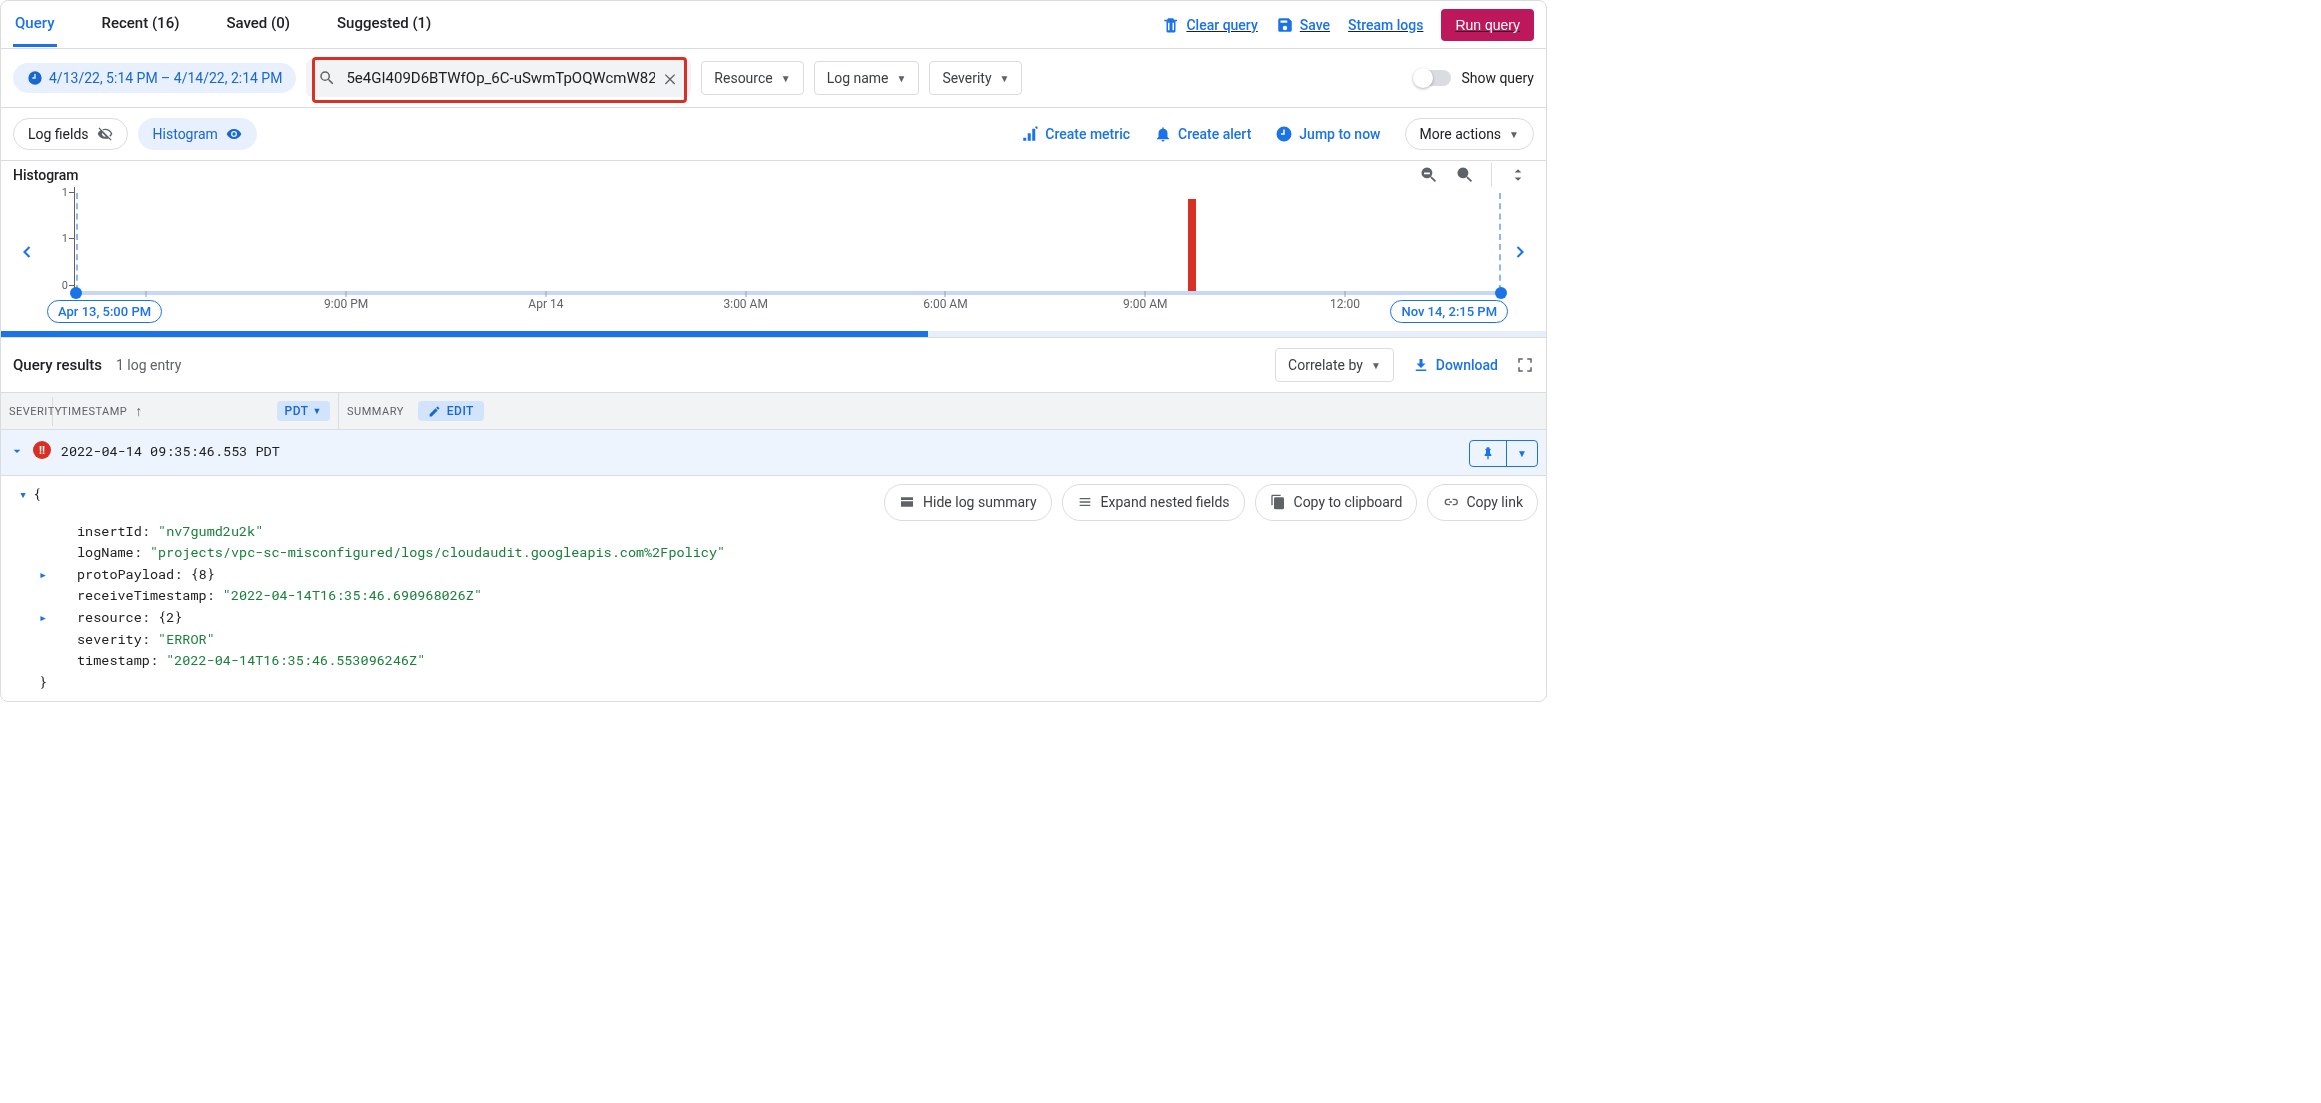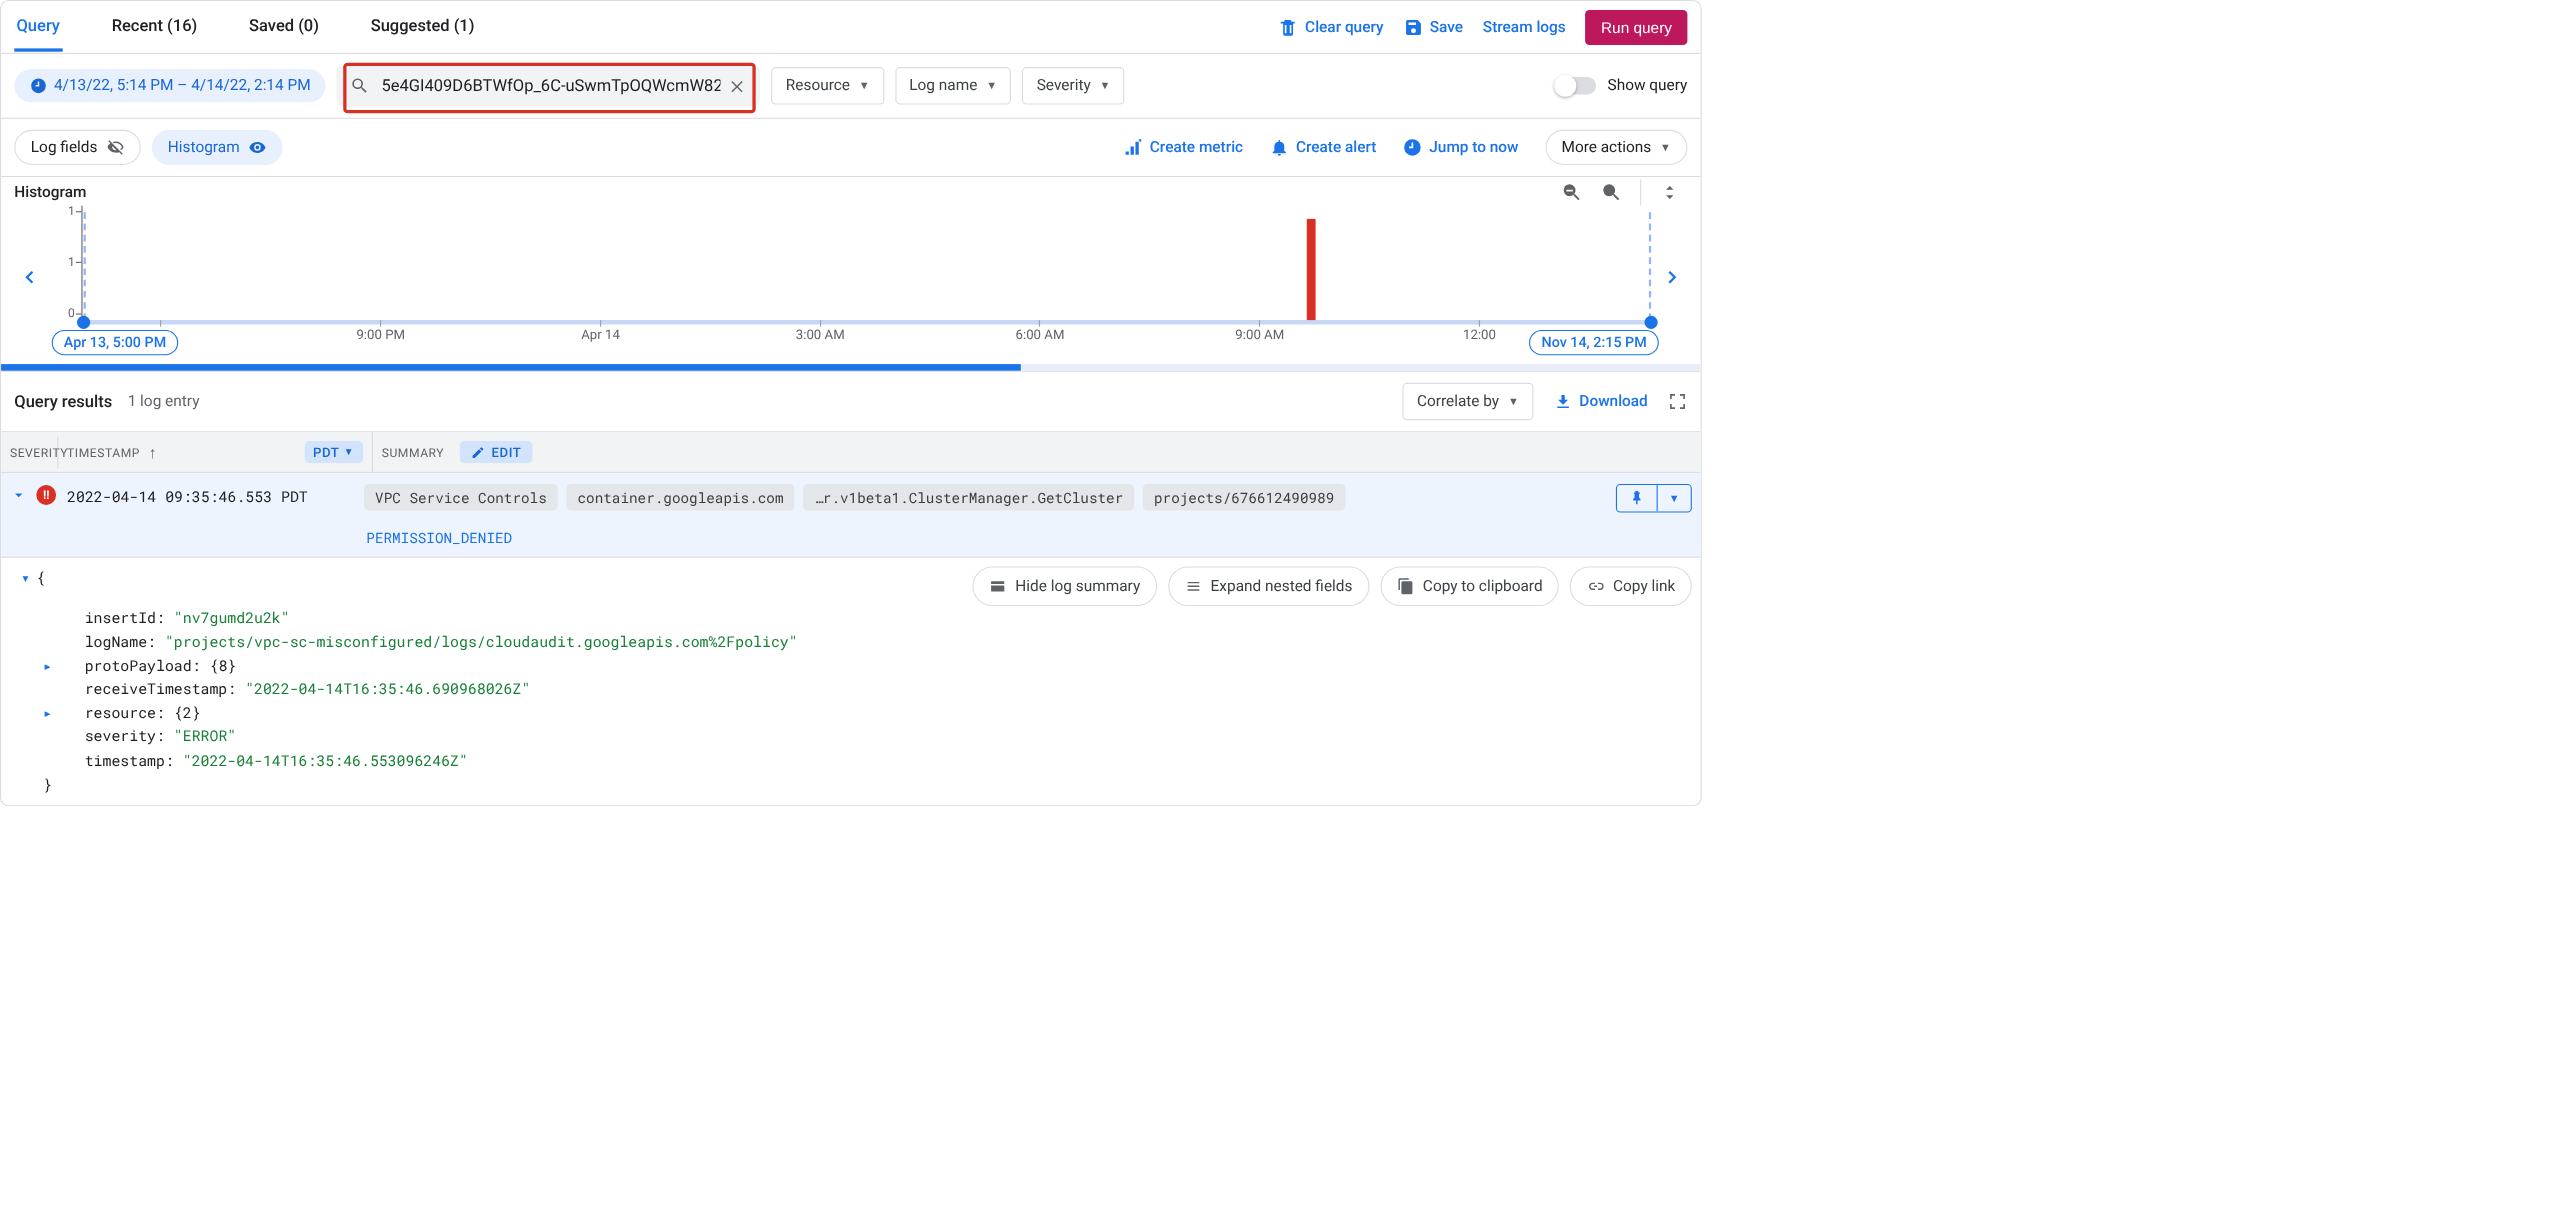--- a/index.html
+++ b/index.html
@@ -4,21 +4,21 @@
 <style>
   * { box-sizing: border-box; margin: 0; padding: 0; }
   body { font-family: "Google Sans", Roboto, Arial, sans-serif; font-size: 14px; color: #202124; background: #fff; }
   .page { width: 1547px; border: 1px solid #dadce0; border-radius: 8px; overflow: visible; }
 
   
   .tabs-row { display: flex; align-items: center; justify-content: space-between; padding: 0 12px; border-bottom: 1px solid #dadce0; height: 48px; }
   .tabs-left { display: flex; gap: 43px; align-items: center; }
   .tab { font-size: 15px; font-weight: 500; color: #202124; cursor: pointer; padding: 12px 2px; border-bottom: 3px solid transparent; }
   .tab.active { color: #1a73e8; border-bottom-color: #1a73e8; }
-  .tabs-right { display: flex; gap: 18px; align-items: center; }
+  .tabs-right { display: flex; gap: 18px; align-items: center; text-decoration: underline; }
   .link-btn { display: flex; align-items: center; gap: 6px; color: #1a73e8; font-weight: 500; font-size: 14px; cursor: pointer; }
   .run-btn { background: #be185d; color: #fff; border: none; border-radius: 4px; padding: 8px 14px; font-weight: 500; font-size: 14px; cursor: pointer; }
 
   
   .filter-row { display: flex; align-items: center; gap: 10px; padding: 10px 12px; border-bottom: 1px solid #dadce0; }
   .time-chip { display: flex; align-items: center; gap: 6px; background: #e8f0fe; color: #1967d2; border-radius: 18px; padding: 7px 14px; font-size: 14px; font-weight: 400; cursor: pointer; }
   .search-wrap { flex: 1; display: flex; align-items: center; background: #f1f3f4; border-radius: 6px; padding: 0 0 0 12px; position: relative; }
   .search-wrap .mag { color: #5f6368; margin-right: 2px; }
   .search-input { flex: 1; border: none; background: transparent; font-size: 15px; padding: 10px 36px 10px 8px; font-family: inherit; color: #202124; outline: none; }
   .search-highlight-box { position: absolute; left: 6px; right: 4px; top: -2px; bottom: -6px; border: 3px solid #d93025; border-radius: 4px; pointer-events: none; }
@@ -331,28 +331,20 @@
   </div>
 
   <div class="log-row">
     <span class="expander">
       <svg class="ic16" viewBox="0 0 24 24">
           <path d="M7 10l5 5 5-5z"></path>
         </svg>
     </span>
     <div class="sev-icon">!!</div>
     <div class="ts-cell">2022-04-14 09:35:46.553 PDT</div>
-    <div class="summary-cell">
-      <span class="chip">VPC Service Controls</span>
-      <span class="chip">container.googleapis.com</span>
-      <span class="chip">…r.v1beta1.ClusterManager.GetCluster</span>
-      <span class="chip">projects/676612490989</span>
-      <div style="width:100%"></div>
-      <span class="perm-denied">PERMISSION_DENIED</span>
-    </div>
     <div class="pin-group">
       <div><svg class="ic16" viewBox="0 0 24 24">
             <path d="M14 4V2h-4v2H8v2h1v5l-2 2v2h4v5h2v-5h4v-2l-2-2V6h1V4h-2z"></path>
           </svg></div>
       <div style="font-size:10px; display:flex; align-items:center;">▼</div>
     </div>
   </div>
 
   <div class="expanded">
     <div class="expanded-row">

